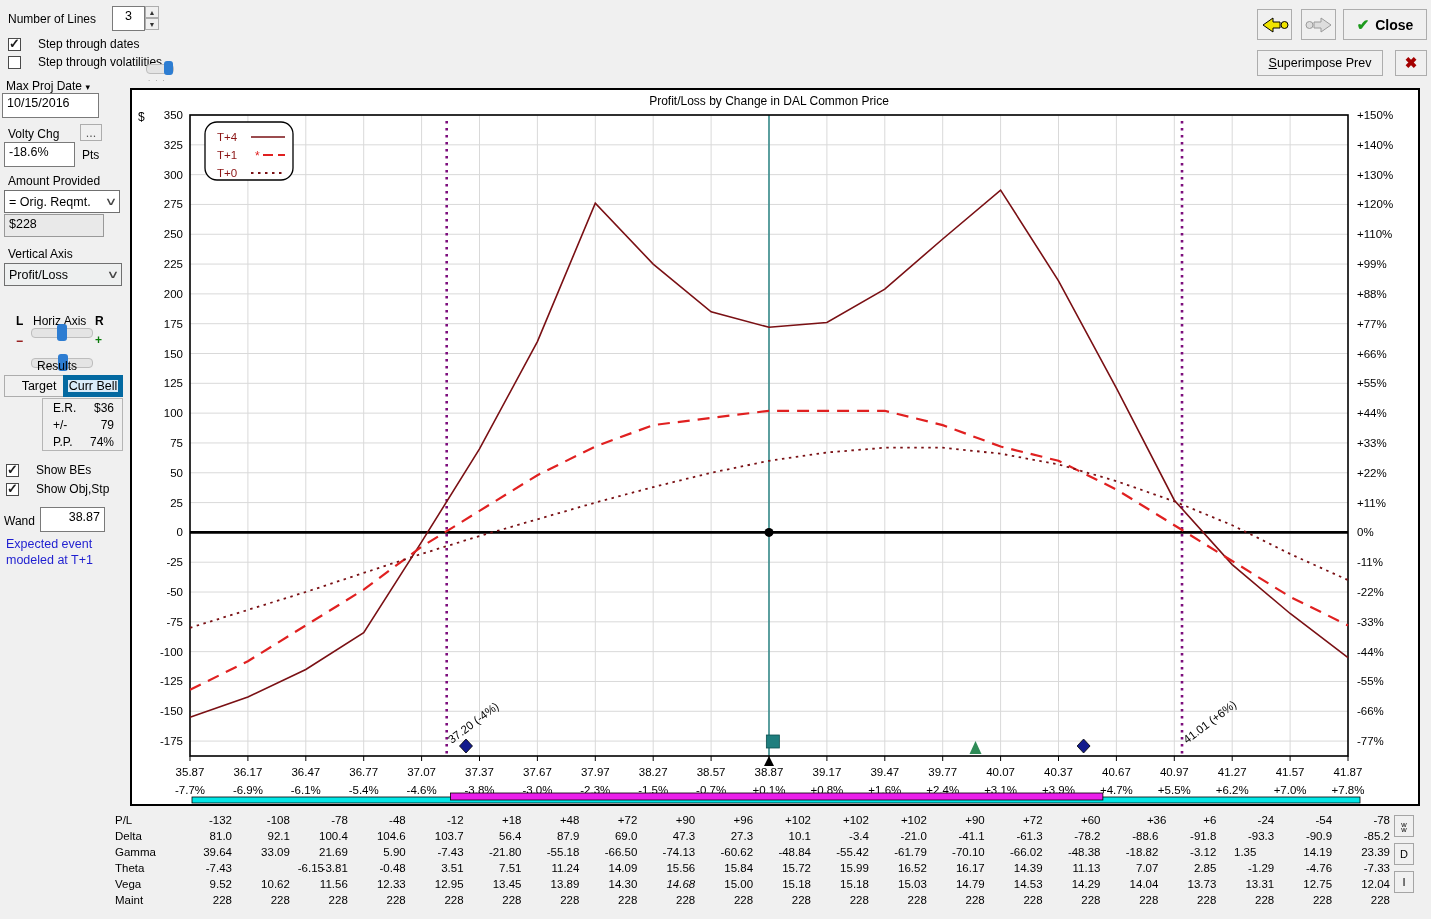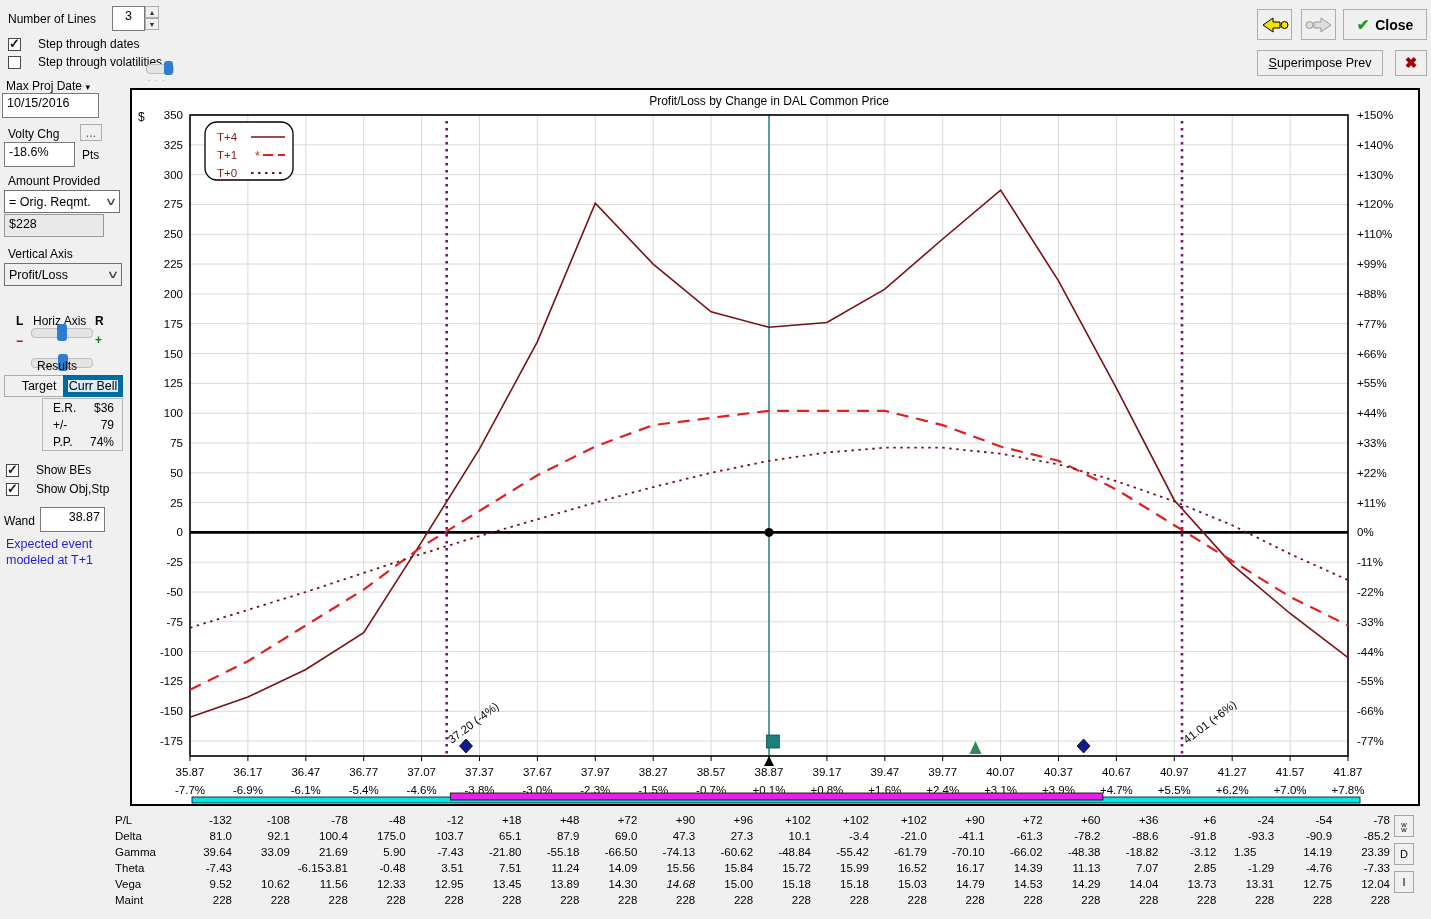--- a/index.html
+++ b/index.html
@@ -361,32 +361,32 @@
       <div class="cell" style="left:421.4px;top:6px;">+48</div>
       <div class="cell" style="left:479.3px;top:6px;">+72</div>
       <div class="cell" style="left:537.2px;top:6px;">+90</div>
       <div class="cell" style="left:595.1px;top:6px;">+96</div>
       <div class="cell" style="left:653.0px;top:6px;">+102</div>
       <div class="cell" style="left:710.9px;top:6px;">+102</div>
       <div class="cell" style="left:768.8px;top:6px;">+102</div>
       <div class="cell" style="left:826.7px;top:6px;">+90</div>
       <div class="cell" style="left:884.6px;top:6px;">+72</div>
       <div class="cell" style="left:942.5px;top:6px;">+60</div>
-      <div class="cell" style="left:1000.4px;top:6px;">+36</div>
+      <div class="cell" style="left:1000.4px;top:6px;padding-left:8px;">+36</div>
       <div class="cell" style="left:1058.3px;top:6px;">+6</div>
       <div class="cell" style="left:1116.2px;top:6px;">-24</div>
       <div class="cell" style="left:1174.1px;top:6px;">-54</div>
       <div class="cell" style="left:1232.0px;top:6px;">-78</div>
       <div class="rowlbl" style="left:15px;top:22px;">Delta</div>
       <div class="cell" style="left:74.0px;top:22px;">81.0</div>
       <div class="cell" style="left:131.9px;top:22px;">92.1</div>
       <div class="cell" style="left:189.8px;top:22px;">100.4</div>
-      <div class="cell" style="left:247.7px;top:22px;">175.0</div>
+      <div class="cell" style="left:247.7px;top:22px;">104.6</div>
       <div class="cell" style="left:305.6px;top:22px;">103.7</div>
-      <div class="cell" style="left:363.5px;top:22px;">65.1</div>
+      <div class="cell" style="left:363.5px;top:22px;">56.4</div>
       <div class="cell" style="left:421.4px;top:22px;">87.9</div>
       <div class="cell" style="left:479.3px;top:22px;">69.0</div>
       <div class="cell" style="left:537.2px;top:22px;">47.3</div>
       <div class="cell" style="left:595.1px;top:22px;">27.3</div>
       <div class="cell" style="left:653.0px;top:22px;">10.1</div>
       <div class="cell" style="left:710.9px;top:22px;">-3.4</div>
       <div class="cell" style="left:768.8px;top:22px;">-21.0</div>
       <div class="cell" style="left:826.7px;top:22px;">-41.1</div>
       <div class="cell" style="left:884.6px;top:22px;">-61.3</div>
       <div class="cell" style="left:942.5px;top:22px;">-78.2</div>

